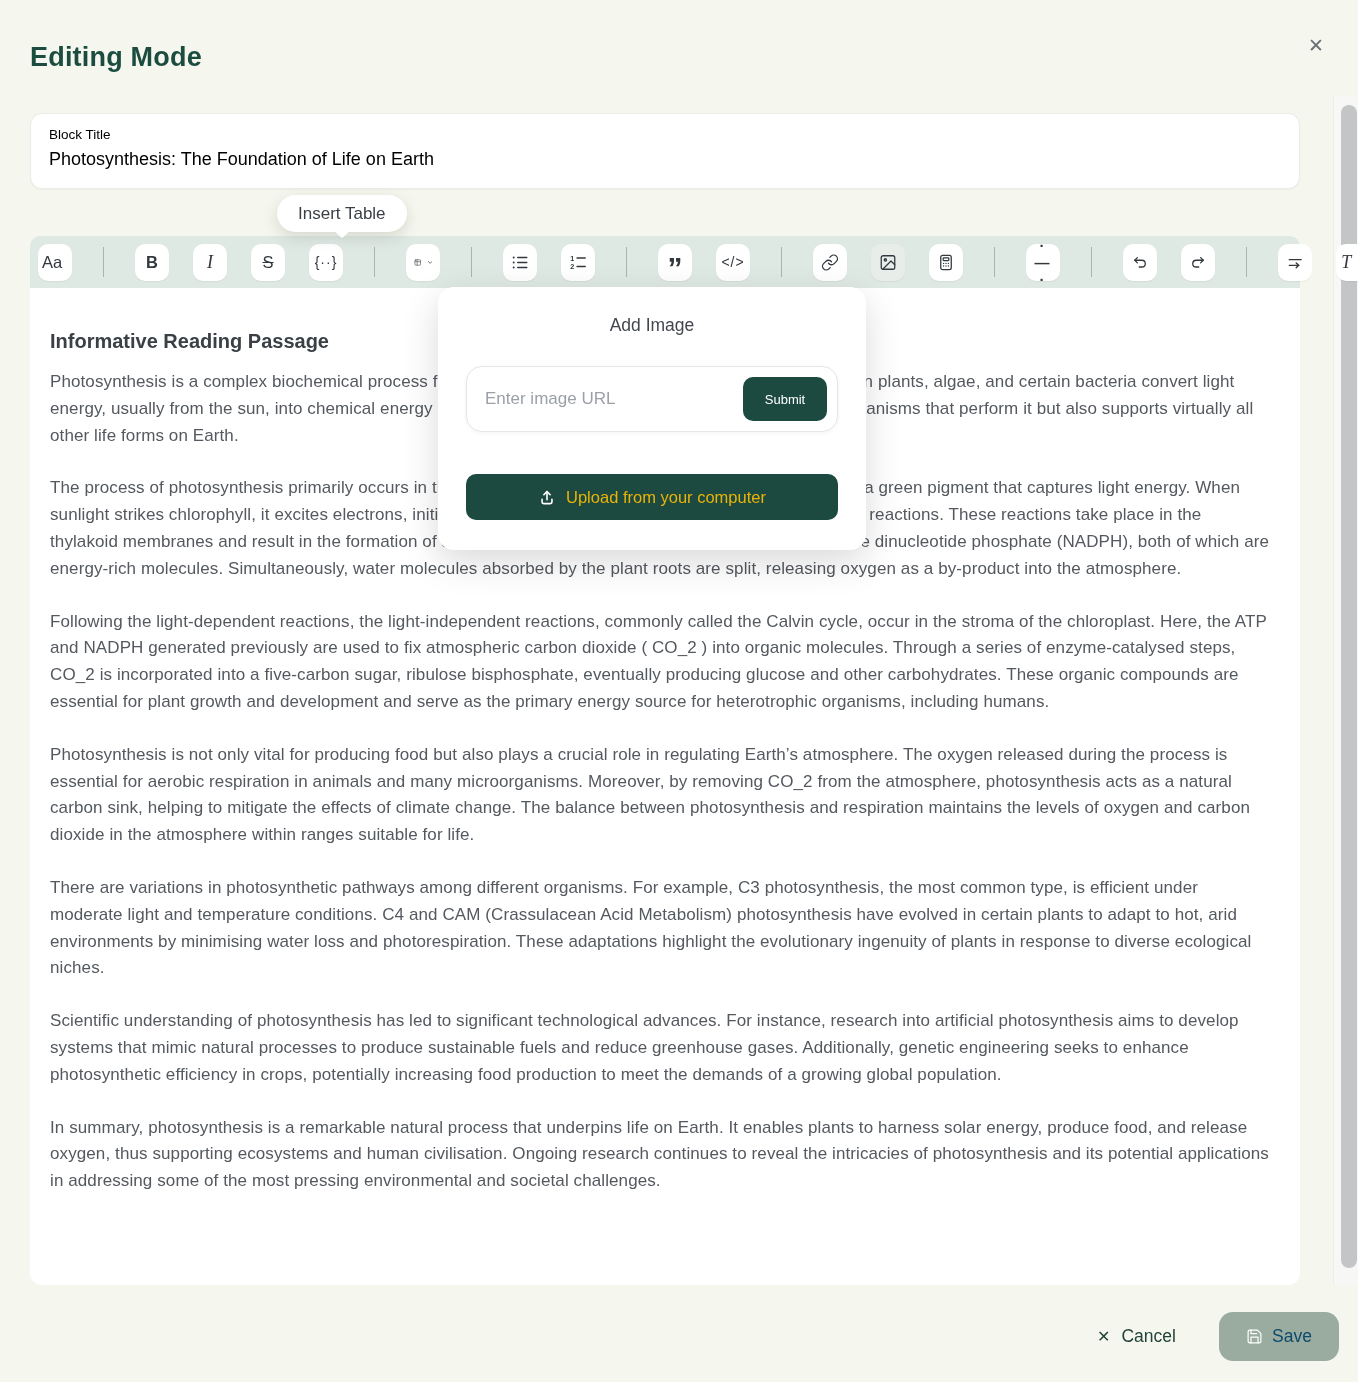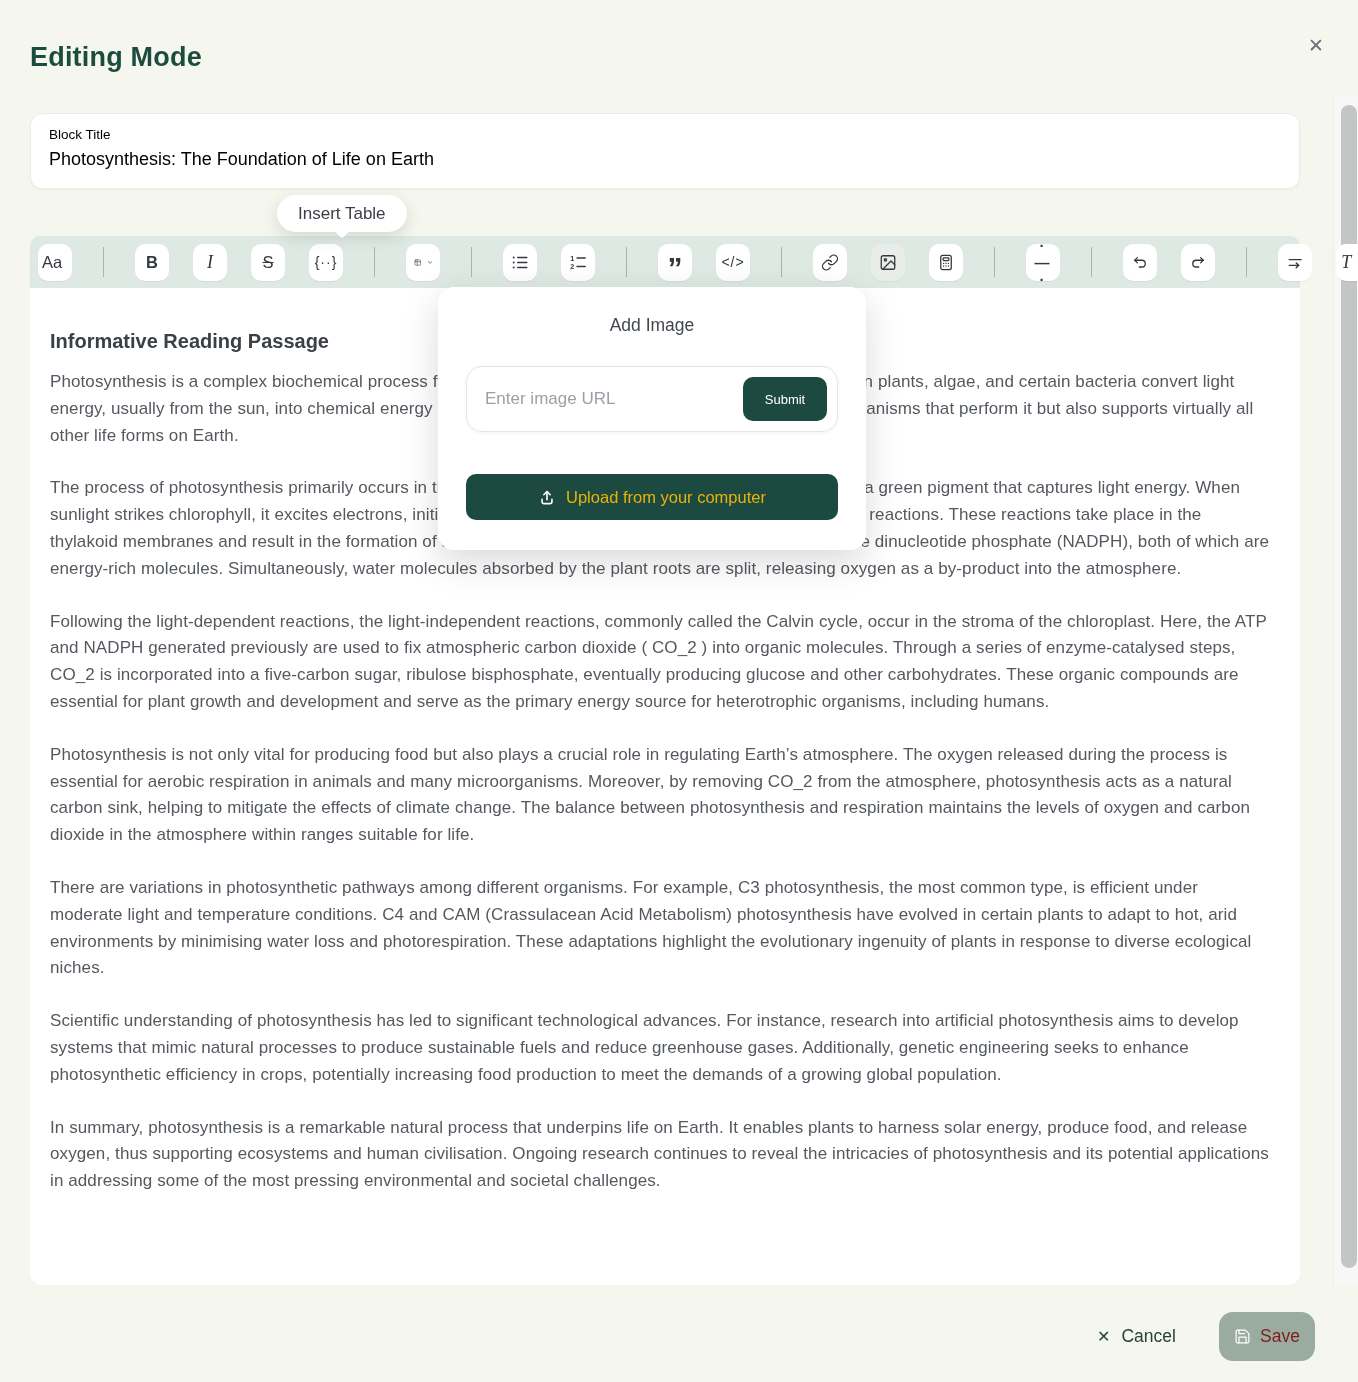--- a/index.html
+++ b/index.html
@@ -61,21 +61,21 @@
   .submit-btn { width:84px; height:44px; flex:none; background:#1D4A40; color:#fff; border:none; border-radius:10px;
     font-size:13px; cursor:pointer; font-family:inherit; }
   .upload-btn { margin-top:42px; width:100%; height:46px; background:#1D4A40; color:#eab308; border:none; border-radius:10px;
     font-size:16.5px; display:flex; align-items:center; justify-content:center; gap:10px; cursor:pointer; font-family:inherit; }
   .upload-btn svg { stroke:#fff; fill:none; stroke-width:1.8; stroke-linecap:round; stroke-linejoin:round; }
 
   
   .cancel-btn { position:absolute; left:1097px; top:1322px; height:28px; background:none; border:none; cursor:pointer;
     display:flex; align-items:center; gap:11px; font-size:17.5px; color:#23423A; font-family:inherit; }
   .cancel-x { font-size:16px; }
-  .save-btn { position:absolute; left:1219px; top:1312px; width:96px; height:49px; background:#9AAB9F; color:#7f1d1d;
+  .save-btn { position:absolute; left:1219px; top:1312px; width:120px; height:49px; background:#9AAB9F; color:#0c4a6e;
     border:none; border-radius:14px; font-size:17.5px; display:flex; align-items:center; justify-content:center; gap:9px;
     cursor:pointer; font-family:inherit; }
   .save-btn svg { stroke:#fff; fill:none; stroke-width:1.7; stroke-linecap:round; stroke-linejoin:round; }
 
   
   .scroll-track { position:absolute; left:1333px; top:96px; width:25px; height:1189px; background:#F7F7F5;
     border-left:1px solid #ECECEA; }
   .scroll-thumb { position:absolute; left:7px; top:9px; width:16px; height:1163px; background:#C4C5C7; border-radius:8px; }
 </style>
 </head>

